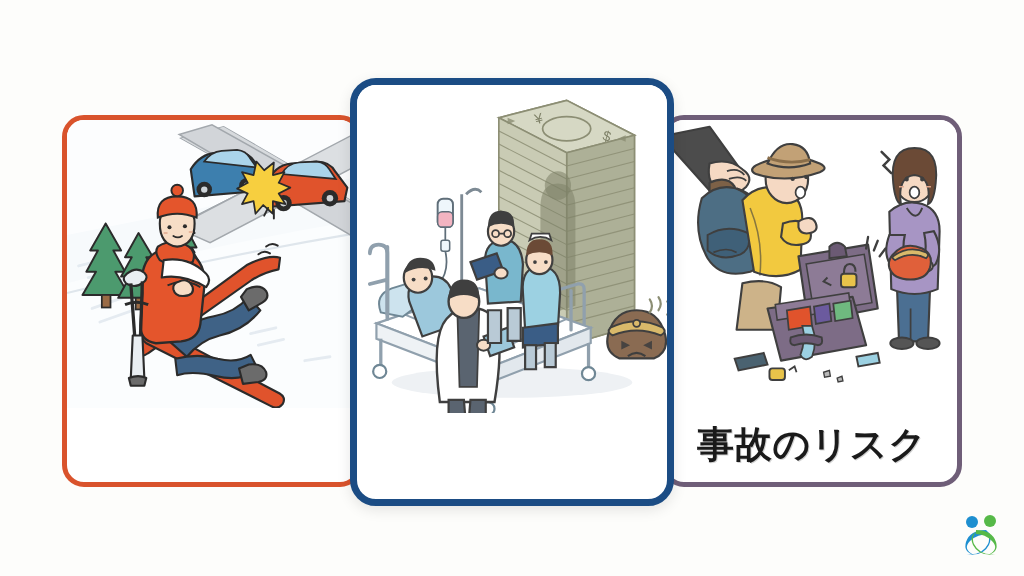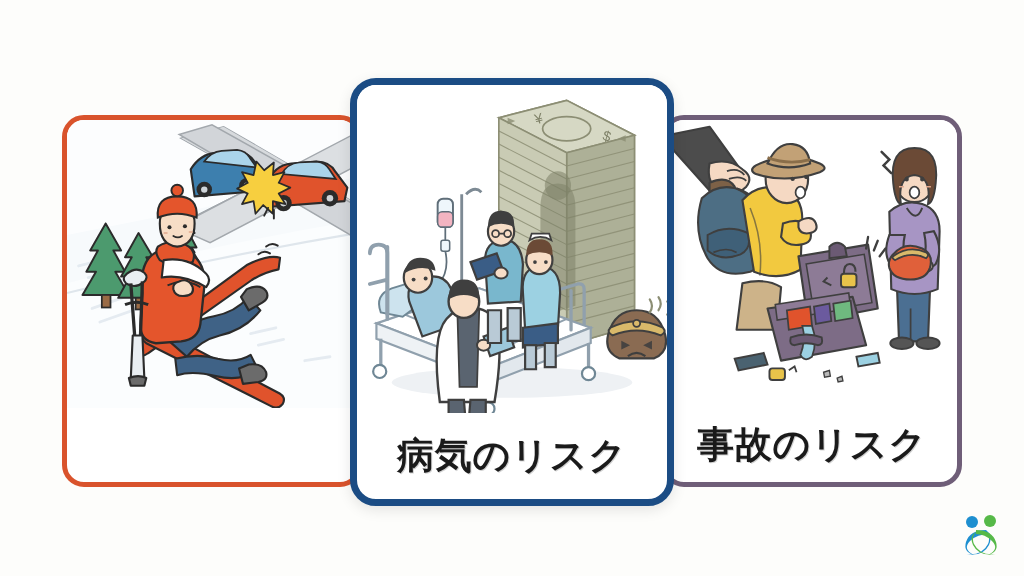--- a/index.html
+++ b/index.html
@@ -317,21 +317,20 @@
               <circle cx="181" cy="162" r="1.7"></circle>
             </g>
           <path d="M160 222 l32 -4 l0 18 -32 4 z" fill="#3a5d86" stroke="#3f3f3f" stroke-width="2"></path>
           <g fill="#b9cad6" stroke="#3f3f3f" stroke-width="2">
             <path d="M162 238 l10 0 l0 22 -10 0 z"></path>
               <path d="M180 236 l10 0 l0 22 -10 0 z"></path>
           </g>
         </g>
       </svg>
     </div>
-    <div class="caption">病気のリスク</div>
   </div>
 
   <div class="card side" id="card-3" style="border-color: rgb(111, 94, 120);">
     <div class="art">
       <svg viewBox="0 0 300 300" preserveAspectRatio="xMidYMid slice">
         <rect x="0" y="0" width="300" height="300" fill="#ffffff"></rect>
 
         <g>
           <path d="M-6 18 L44 8 L76 52 L44 74 Z" fill="#4c4c4c" stroke="#3f3f3f" stroke-width="2.2" stroke-linejoin="round"></path>
           <path d="M44 46 q20 -6 34 6 q12 8 4 18 q-10 10 -26 4 q-16 -6 -12 -28 z" fill="#f5d9c3" stroke="#3f3f3f" stroke-width="2.2"></path>

